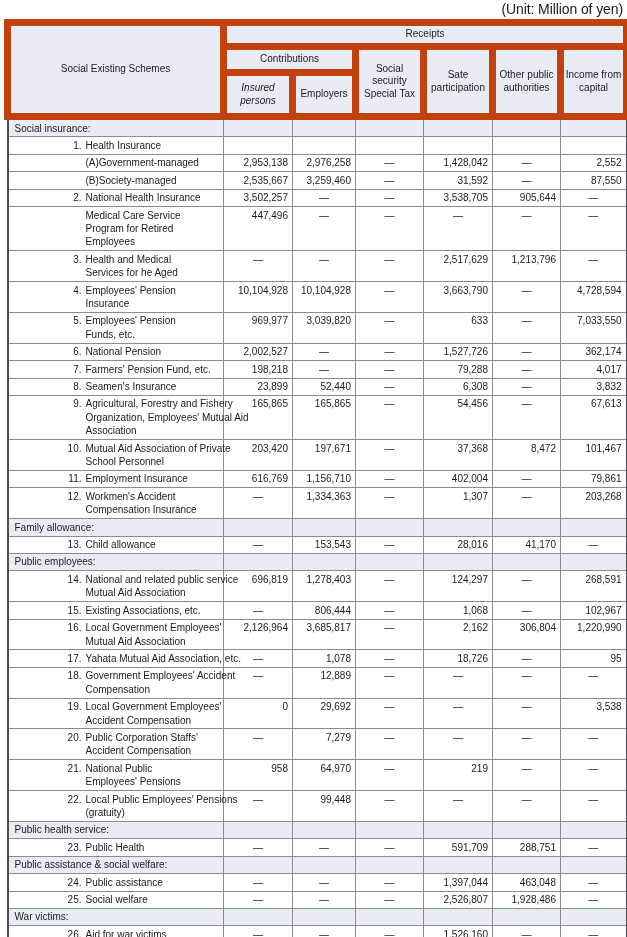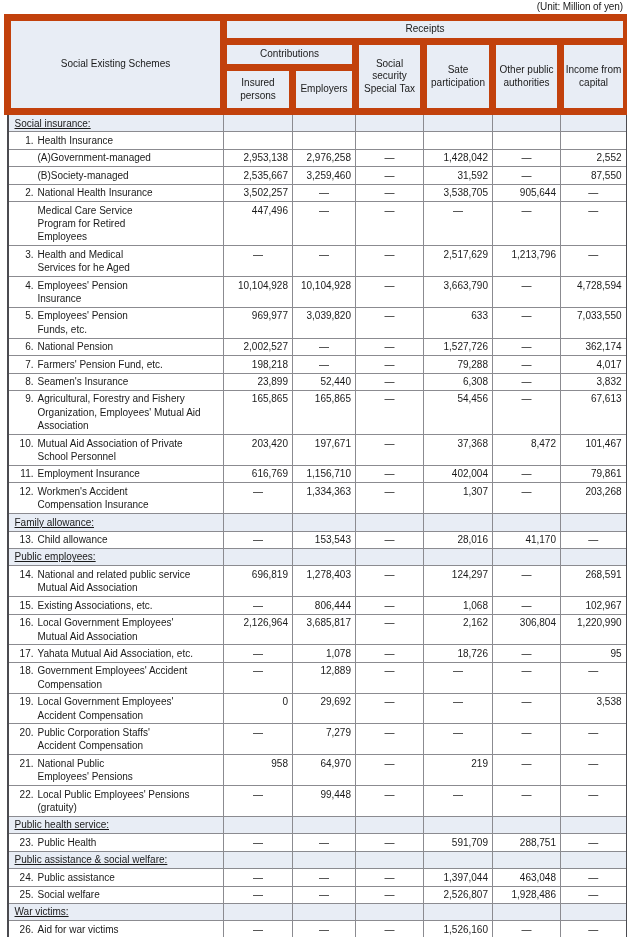--- a/index.html
+++ b/index.html
@@ -7,21 +7,21 @@
     width:627px;height:937px;
     background:#ffffff;
     font-family:"Liberation Sans","DejaVu Sans",sans-serif;
     font-size:10px;
     color:#1a1a1a;
     -webkit-font-smoothing:antialiased;
   }
   #unit-line{
     text-align:right;
     padding:1px 4px 2px 0;
-    font-size:10px;
+    font-size:14px;
     letter-spacing:-0.1px;
     color:#1a1a1a;
   }
   table{
     border-collapse:collapse;
     table-layout:fixed;
     width:619px;
     margin:0 4px;
     border:2px solid #4b4b50;
   }
@@ -65,36 +65,35 @@
   }
   td.dash{
     text-align:center;
     padding:1.5px 2px;
   }
   tr.section td{
     background:#e8edf5;
   }
   tr.section td.lbl{
     padding-left:6px;
-    text-decoration:underline;
   }
   tr.total td{
     border-top:1px solid #55555a;
   }
   .idx{
     display:inline-block;
     width:17px;
     text-align:right;
     margin-right:4px;
   }
   .cont{
     display:block;
     padding-left:21px;
   }
-  .ln{display:block;}
+  .ln{display:block;margin-left:48px;}
 </style>
 </head>
 <body>
 
 <div id="unit-line">(Unit: Million of yen)</div>
 
 <table>
   <colgroup>
     <col class="c-name">
       <col class="c-ins">
@@ -122,21 +121,21 @@
       <th rowspan="2">
         <span class="hd2">Other public</span>
         <span class="hd2">authorities</span>
       </th>
       <th rowspan="2">
         <span class="hd2">Income from</span>
         <span class="hd2">capital</span>
       </th>
     </tr>
     <tr>
-      <th style="height:37px;">
+      <th style="height:37px;font-style:italic;">
         <span class="hd2">Insured</span>
         <span class="hd2">persons</span>
       </th>
       <th>Employers</th>
     </tr>
   </thead>
   <tbody id="tbody">
       <tr class="section">
         <td class="lbl">Social insurance:</td>
         <td>&nbsp;</td>

